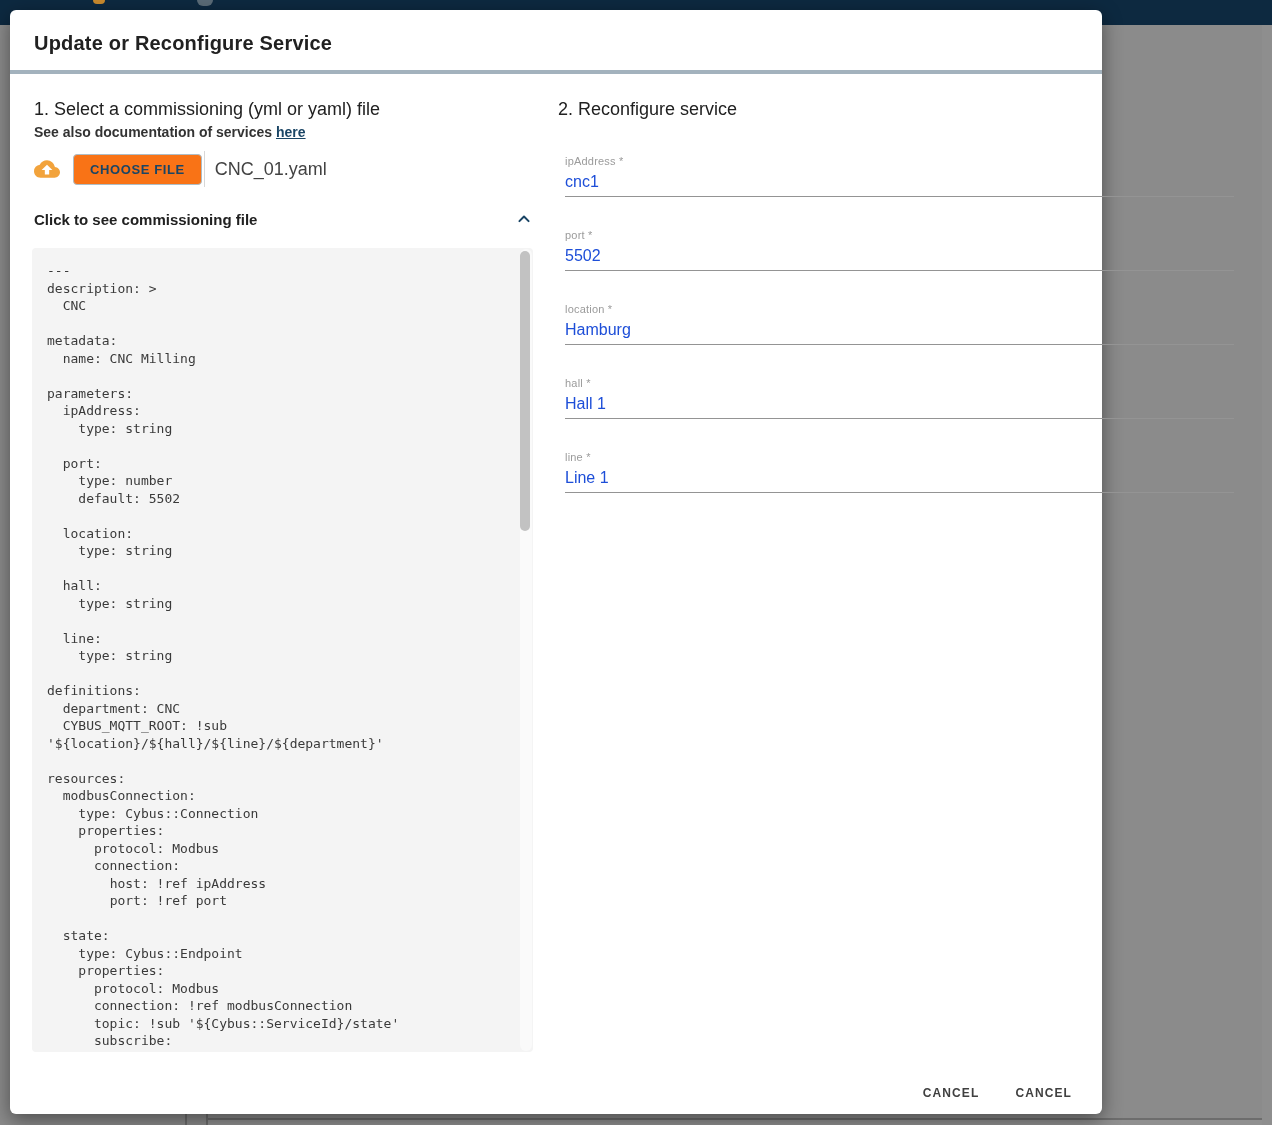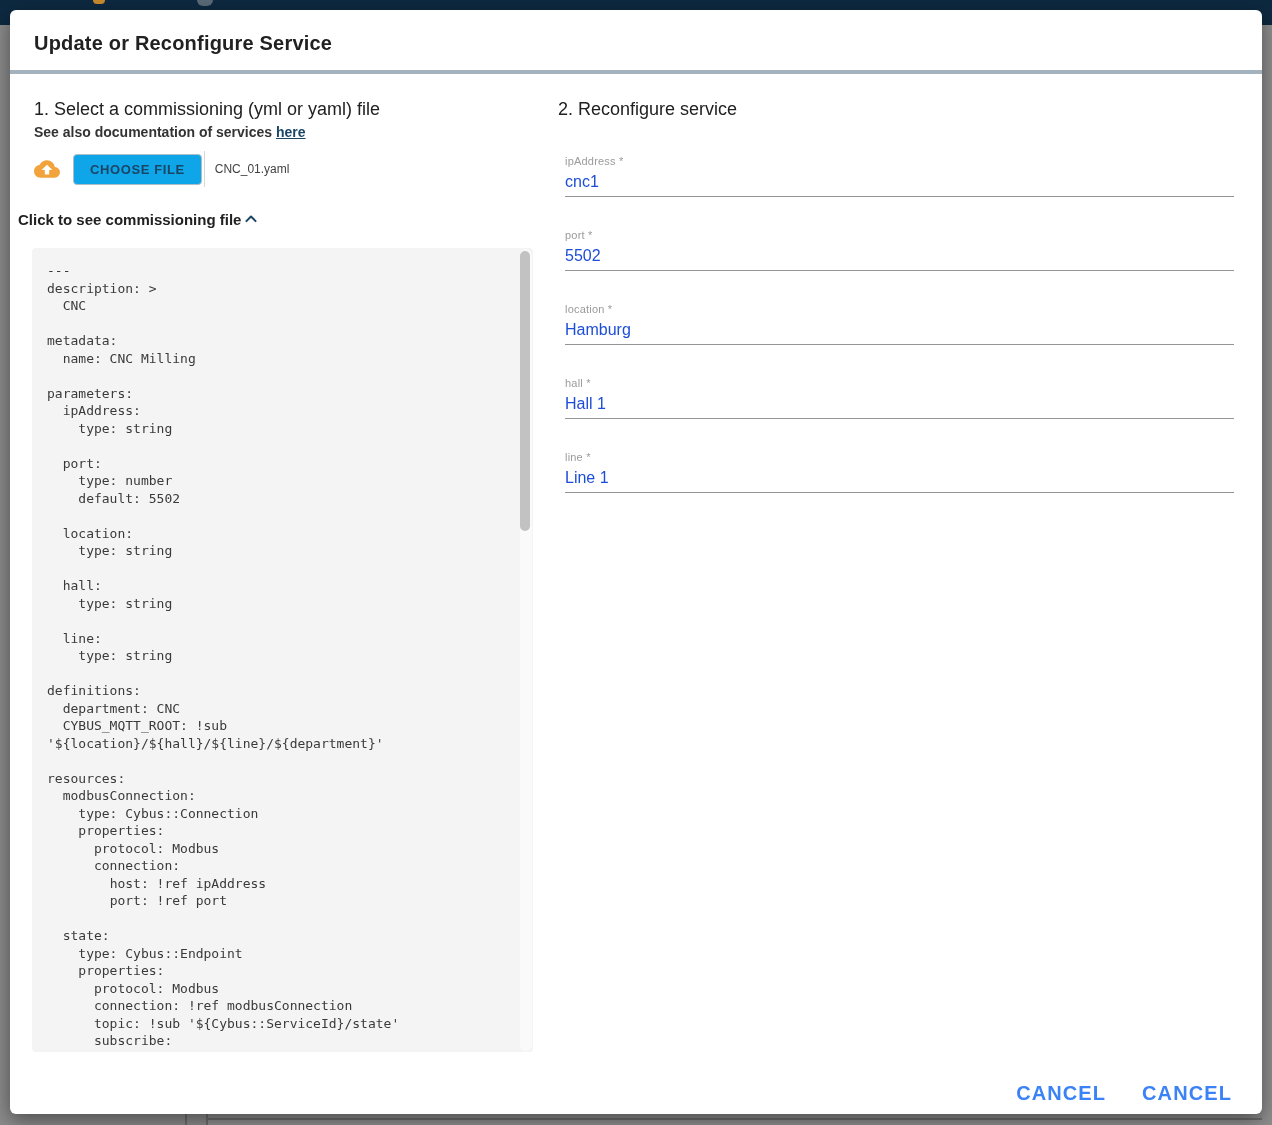--- a/index.html
+++ b/index.html
@@ -24,21 +24,21 @@
     background: #5a6b77; border-radius: 0 0 8px 8px;
   }
   .bg-table-vline1 { position: absolute; left: 185px; top: 1114px; width: 2px; height: 11px; background: #6d6d6d; }
   .bg-table-vline2 { position: absolute; left: 206px; top: 1114px; width: 2px; height: 11px; background: #6d6d6d; }
   .bg-table-hline  { position: absolute; left: 208px; top: 1118px; width: 1054px; height: 2px; background: #6d6d6d; }
   .bg-table-panel  { position: absolute; left: 208px; top: 1120px; width: 1054px; height: 5px; background: #909090; }
   .bg-right-strip  { position: absolute; left: 1262px; top: 25px; width: 10px; height: 1100px; background: #8e8e8e; }
 
   
   .modal {
-    position: absolute; left: 10px; top: 10px; width: 1252px; height: 1104px;
+    position: absolute; left: 10px; top: 10px; width: 1092px; height: 1104px;
     background: #ffffff; border-radius: 6px;
     box-shadow: 0 6px 20px rgba(0,0,0,0.45);
   }
   .modal-title {
     position: absolute; left: 24px; top: 22px;
     font-size: 20px; font-weight: 700; color: #212121; letter-spacing: 0.2px;
   }
   .modal-divider {
     position: absolute; left: 0; top: 60px; width: 100%; height: 4px;
     background: #a3b2bd;
@@ -53,31 +53,31 @@
     position: absolute; left: 24px; top: 114px;
     font-size: 14px; font-weight: 700; color: #333333;
   }
   .doc-link { color: #1a4565; text-decoration: underline; cursor: pointer; }
 
   .upload-row { position: absolute; left: 24px; top: 141px; height: 36px; display: flex; align-items: center; }
   .cloud-icon { width: 26px; height: 26px; display: block; }
   .choose-file-btn {
     margin-left: 13px;
     height: 31px; padding: 0 16px;
-    background: #0ea5e9; border: 1px solid #aebdc6; border-radius: 4px;
+    background: #f97316; border: 1px solid #aebdc6; border-radius: 4px;
     font-family: "Liberation Sans", sans-serif;
     font-size: 13px; font-weight: 700; letter-spacing: 0.6px; color: #1a4565;
     display: flex; align-items: center; cursor: pointer;
   }
   .file-sep { width: 1px; height: 36px; background: #d7d7d7; margin-left: 2px; }
-  .file-name { margin-left: 10px; font-size: 12px; color: #424242; }
+  .file-name { margin-left: 10px; font-size: 18px; color: #424242; }
 
   .toggle-row {
-    position: absolute; left: 8px; top: 196px; width: 500px; height: 26px;
-    display: flex; align-items: center; cursor: pointer;
+    position: absolute; left: 24px; top: 196px; width: 500px; height: 26px;
+    display: flex; align-items: center; justify-content: space-between; cursor: pointer;
   }
   .toggle-label { font-size: 15px; font-weight: 700; color: #212121; }
   .chevron-icon { width: 20px; height: 20px; display: block; }
 
   
   .code-block {
     position: absolute; left: 22px; top: 238px; width: 501px; height: 804px;
     background: #f4f4f4; border-radius: 4px; overflow: hidden;
   }
   .code-pre {
@@ -114,21 +114,21 @@
   .field-4 { top: 441px; }
 
   
   .modal-footer {
     position: absolute; right: 20px; top: 1070px; height: 26px;
     display: flex; align-items: center; gap: 16px;
   }
   .text-btn {
     background: none; border: none; cursor: pointer;
     font-family: "Liberation Sans", sans-serif;
-    font-size: 20px; font-weight: 700; letter-spacing: 1.1px; color: #3b82f6;
+    font-size: 12px; font-weight: 700; letter-spacing: 1.1px; color: #404040;
     padding: 4px 10px;
   }
 </style>
 </head>
 <body>
 
 <div class="topbar">
   <div class="logo-frag-orange"></div>
   <div class="logo-frag-gray"></div>
 </div>

